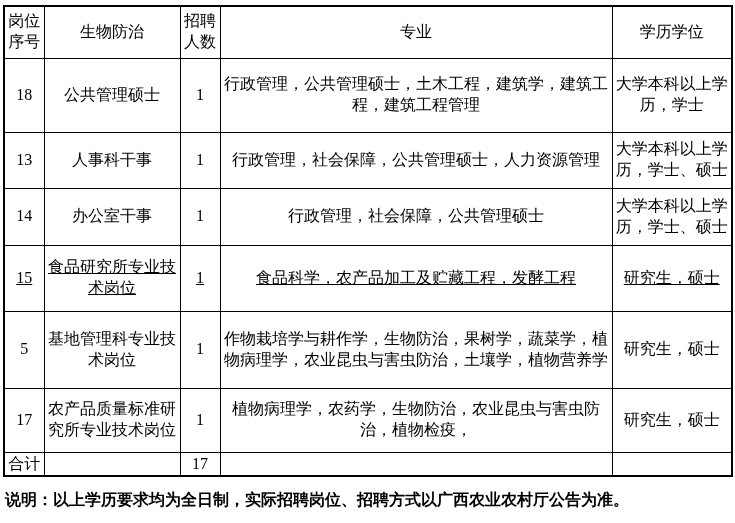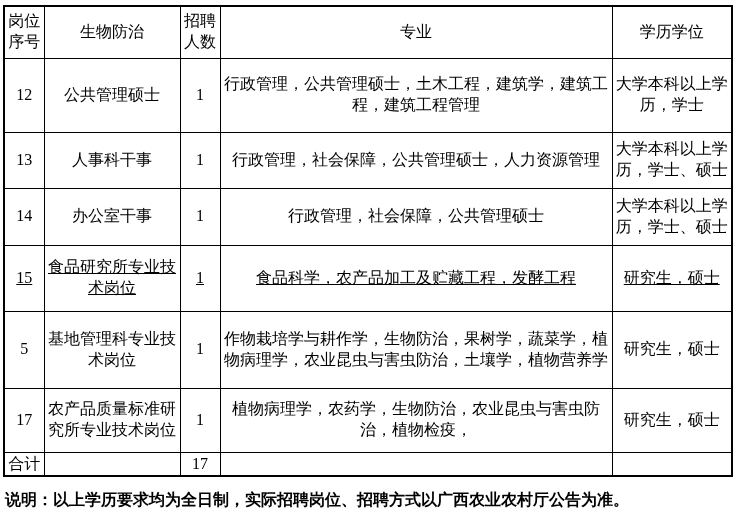--- a/index.html
+++ b/index.html
@@ -67,21 +67,21 @@
     <tbody>
       <tr class="h-row">
         <th>岗位序号</th>
         <th>生物防治</th>
         <th>招聘人数</th>
         <th>专业</th>
         <th>学历学位</th>
       </tr>
 
       <tr class="r-12">
-        <td>12</td>
+        <td>18</td>
         <td>公共管理硕士</td>
         <td>1</td>
         <td>行政管理，公共管理硕士，土木工程，建筑学，建筑工程，建筑工程管理</td>
         <td>大学本科以上学历，学士</td>
       </tr>
 
       <tr class="r-13">
         <td>13</td>
         <td>人事科干事</td>
         <td>1</td>

